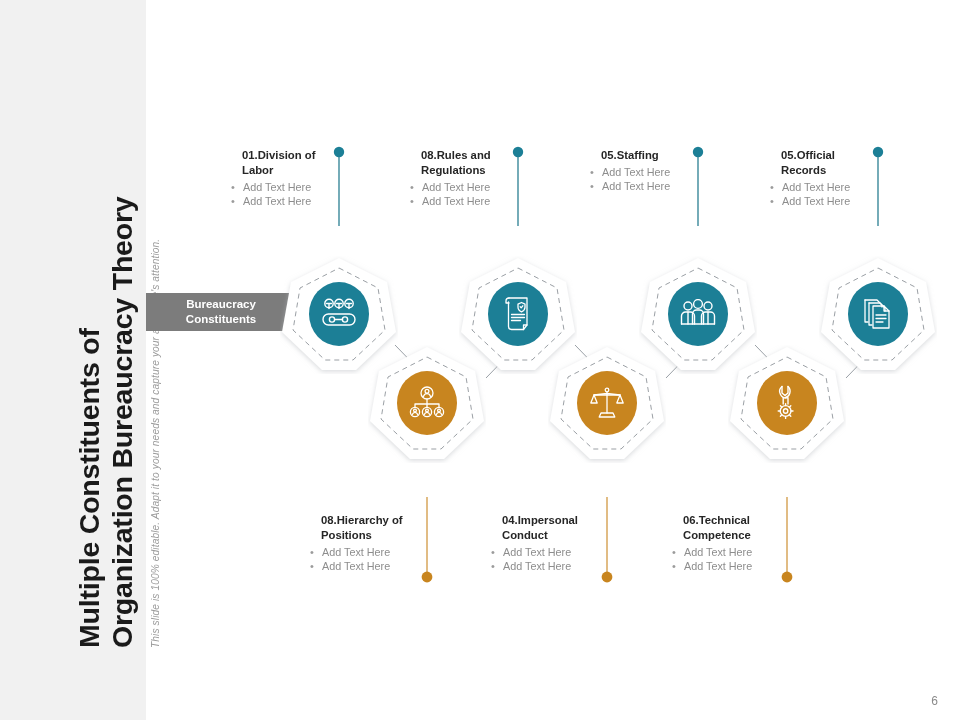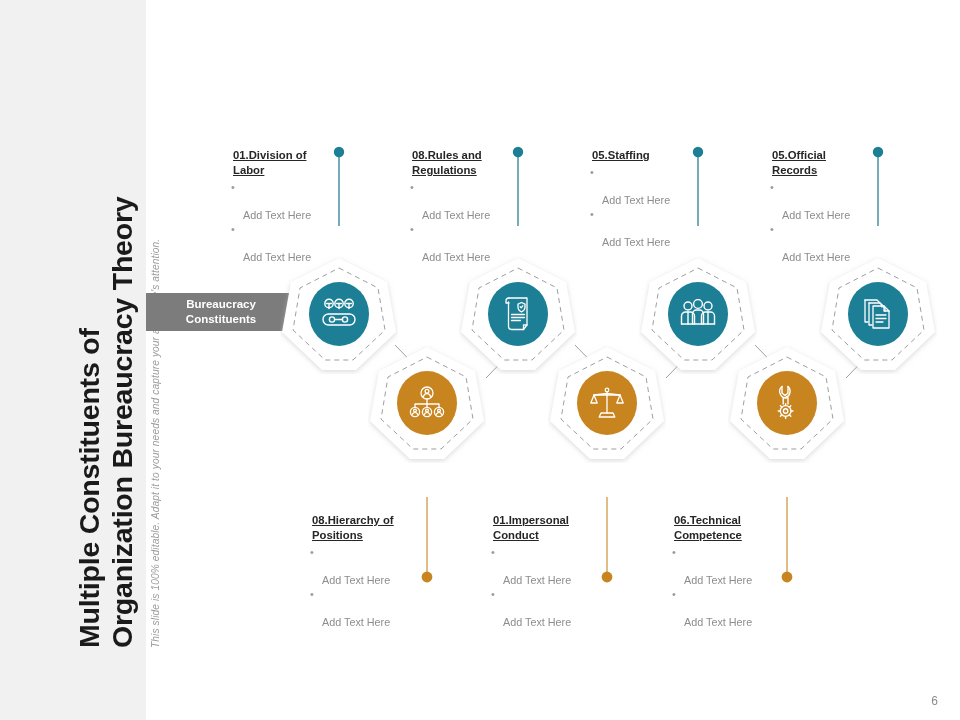--- a/index.html
+++ b/index.html
@@ -121,44 +121,42 @@
   
   .label-block {
     position: absolute;
     z-index: 4;
   }
   .label-heading {
     font-size: 11.3px;
     font-weight: bold;
     color: #262626;
     line-height: 1.32;
-    margin: 0 0 2px 6px;
+    margin: 0 0 2px 15px;
     white-space: pre-line;
-    text-decoration: underline;
   }
   .bullet-row {
     display: flex;
     align-items: flex-start;
     margin-top: 0px;
   }
   .bullet-dot {
     color: #9b9b9b;
     font-size: 11px;
     line-height: 14.5px;
     width: 16px;
     flex: none;
     text-align: left;
     padding-left: 4px;
     box-sizing: border-box;
   }
   .bullet-text {
     font-size: 10.8px;
     color: #8d8d8d;
     line-height: 14.5px;
-    margin-top: 28px;
   }
 
   
   #page-number {
     position: absolute;
     right: 22px;
     bottom: 12px;
     font-size: 12px;
     color: #8a8a8a;
   }
@@ -430,21 +428,21 @@
     <span class="bullet-dot">•</span>
     <span class="bullet-text">Add Text Here</span>
   </div>
   <div class="bullet-row">
     <span class="bullet-dot">•</span>
     <span class="bullet-text">Add Text Here</span>
   </div>
 </div>
 
 <div class="label-block" style="left:487px; top:513px; width:110px;">
-  <div class="label-heading">01.Impersonal
+  <div class="label-heading">04.Impersonal
 Conduct</div>
   <div class="bullet-row">
     <span class="bullet-dot">•</span>
     <span class="bullet-text">Add Text Here</span>
   </div>
   <div class="bullet-row">
     <span class="bullet-dot">•</span>
     <span class="bullet-text">Add Text Here</span>
   </div>
 </div>

